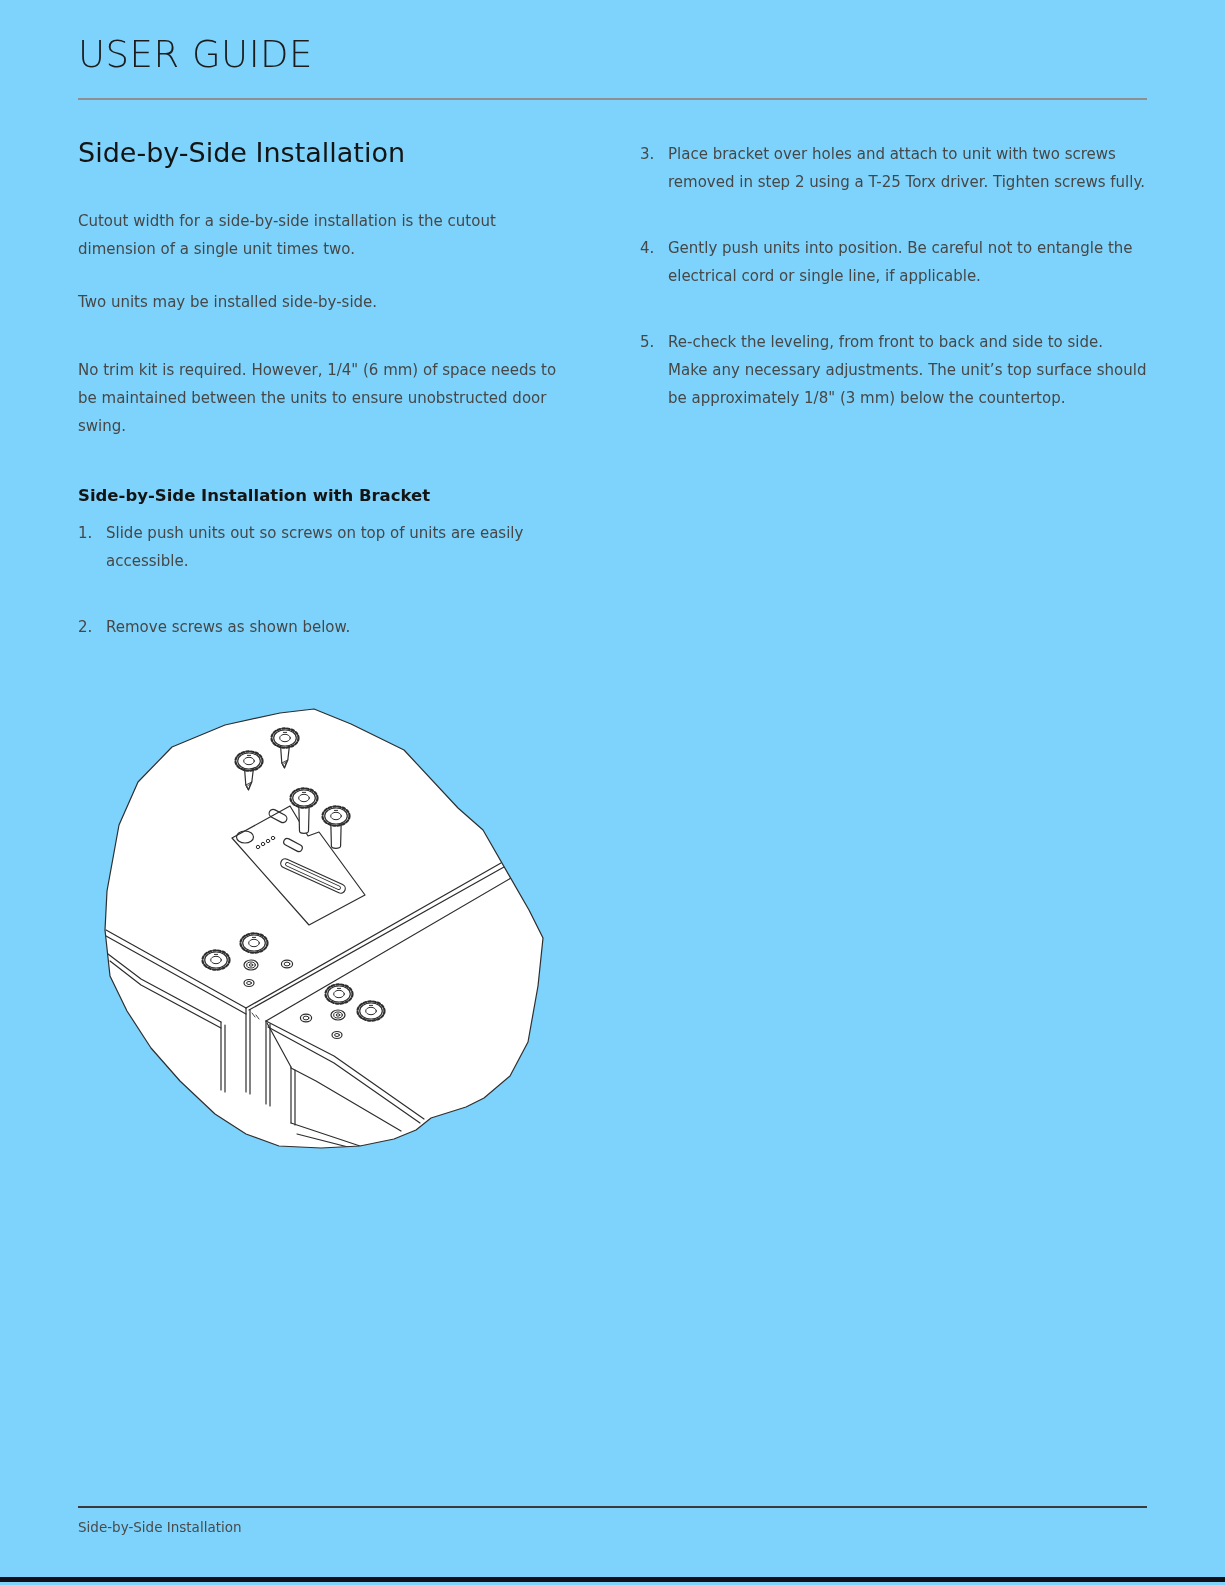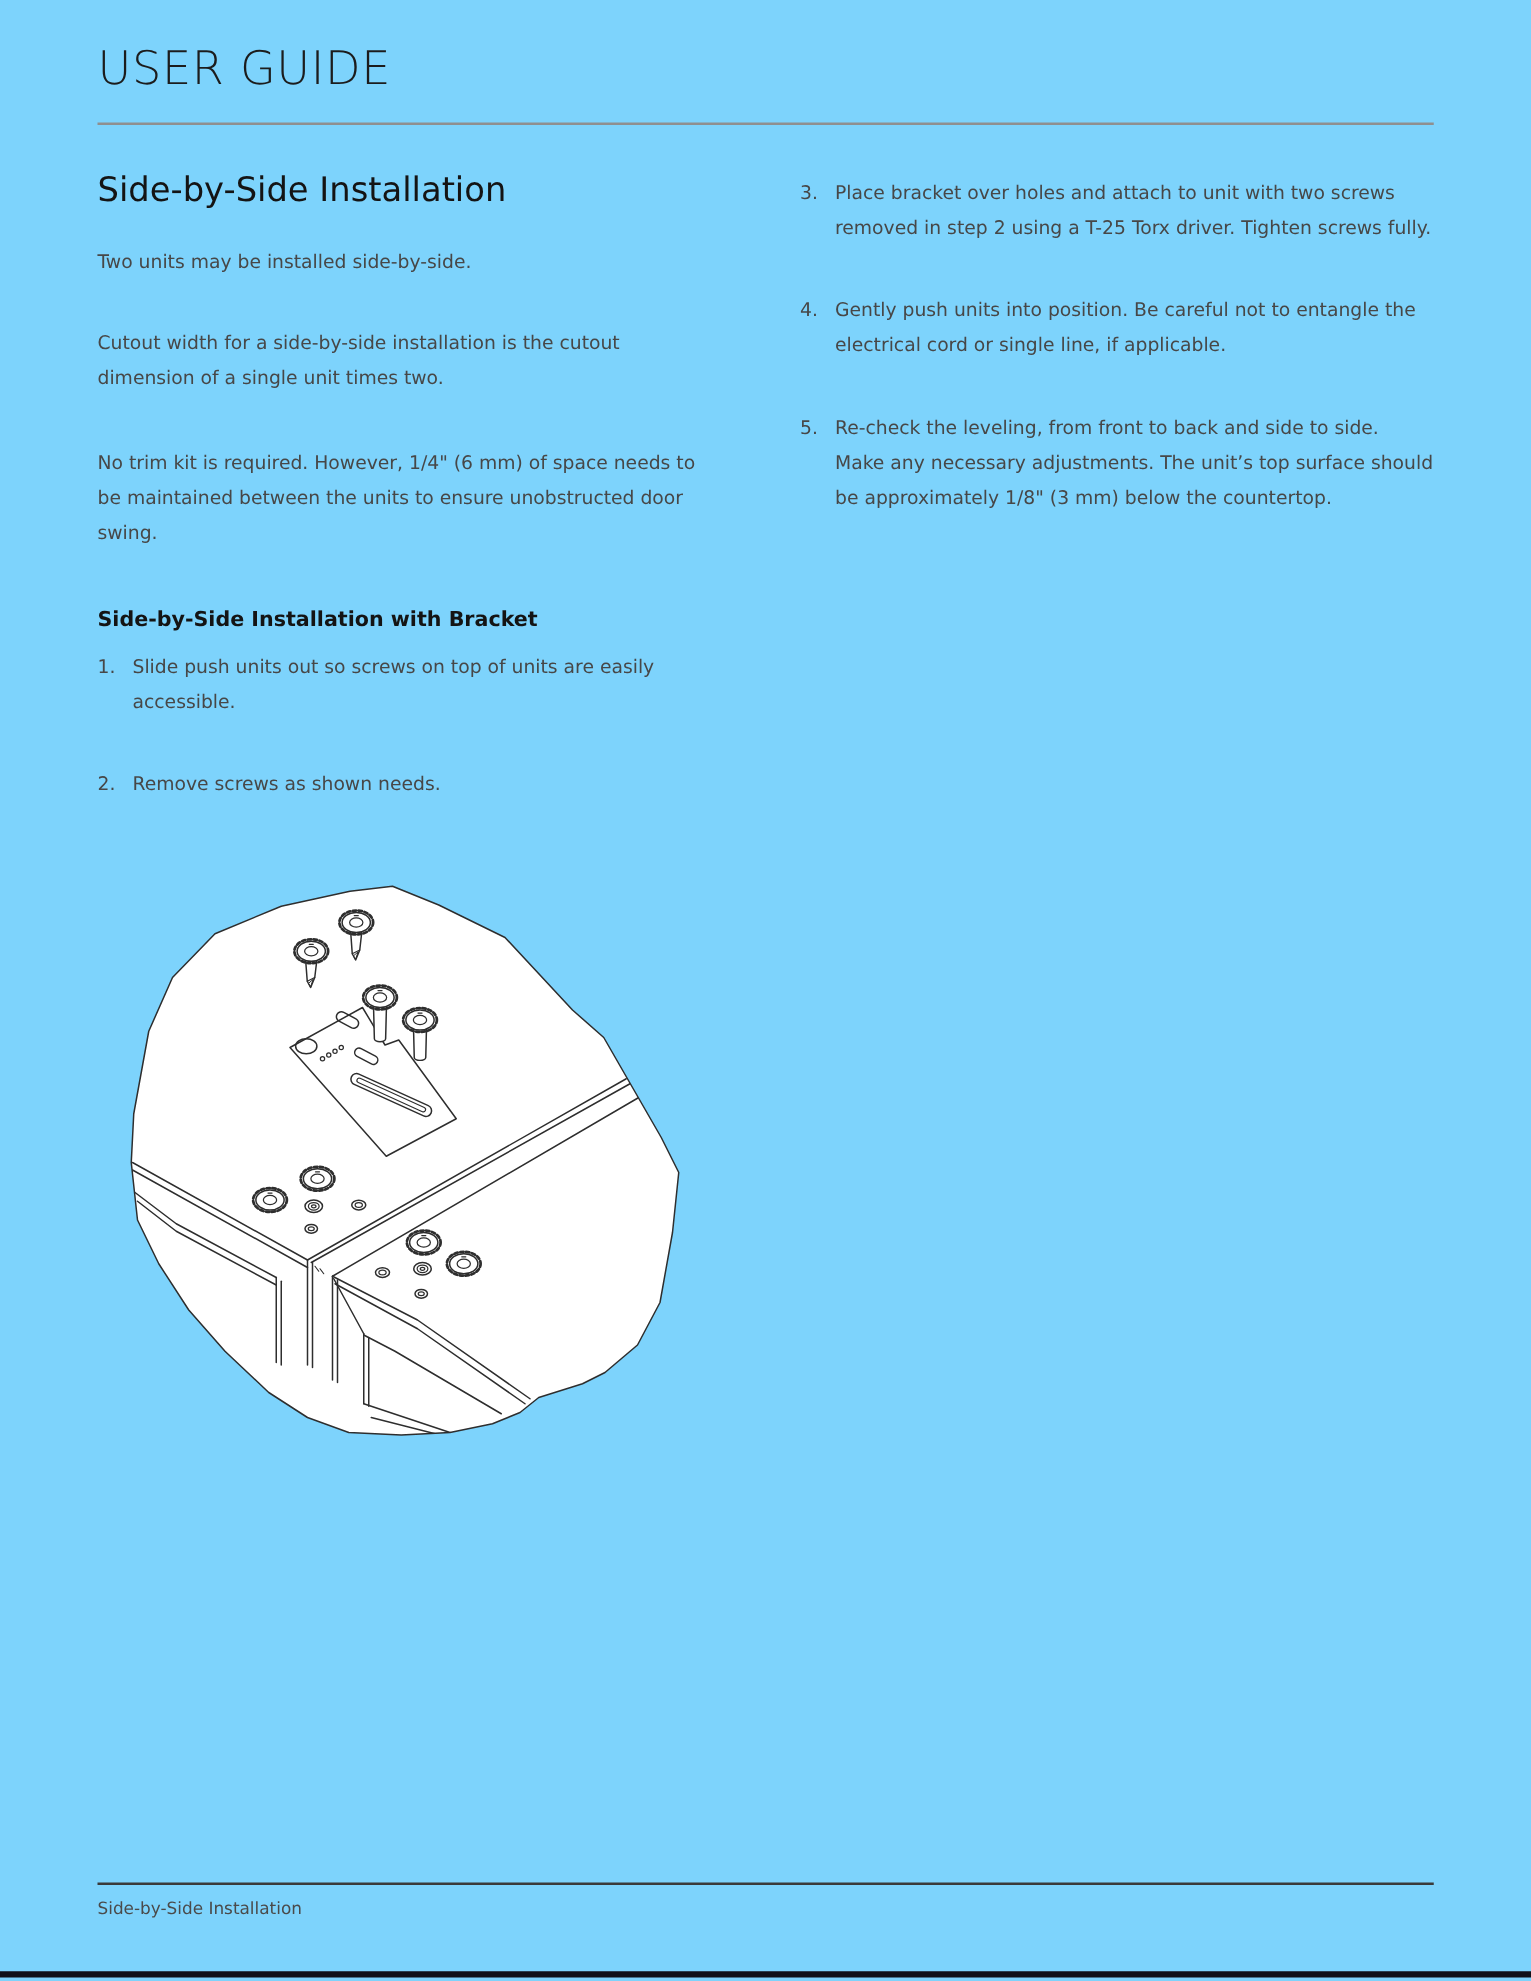--- a/index.html
+++ b/index.html
@@ -72,33 +72,33 @@
   <div class="header">
     <div class="doc-title">USER GUIDE</div>
     <div class="header-rule"></div>
   </div>
 
   <div class="main">
 
     <div class="col-left">
       <h1 class="section-heading">Side-by-Side Installation</h1>
 
+      <p class="body-par mt-par">Cutout width for a side-by-side installation is the cutout dimension of a single unit times two.</p>
       <p class="body-par mt-first">Two units may be installed side-by-side.</p>
-      <p class="body-par mt-par">Cutout width for a side-by-side installation is the cutout dimension of a single unit times two.</p>
       <p class="body-par mt-par2">No trim kit is required. However, 1/4" (6 mm) of space needs to be maintained between the units to ensure unobstructed door swing.</p>
 
       <div class="subheading">Side-by-Side Installation with Bracket</div>
 
       <div class="step step-first-left">
         <span class="num">1.</span>
         <span class="txt">Slide push units out so screws on top of units are easily accessible.</span>
       </div>
       <div class="step step-gap">
         <span class="num">2.</span>
-        <span class="txt">Remove screws as shown needs.</span>
+        <span class="txt">Remove screws as shown below.</span>
       </div>
 
       <div class="figure">
         <svg width="456" height="476" viewBox="0 0 456 476" fill="none" stroke="#2e2e2e" stroke-width="1.2" stroke-linejoin="round" stroke-linecap="round">
           <defs>
             <clipPath id="blobClip">
               <path d="M186,27 L220,23 L257,38 L310,64 L364,122 L389,144 L435,224 L449,252 L444,300 L434,356 L416,390 L390,412 L372,421 L337,432 L322,444 L300,453 L266,460 L227,462 L185,460 L152,448 L121,428 L86,395 L57,362 L33,325 L16,290 L11,244 L13,205 L25,139 L44,96 L78,61 L131,39 Z"></path>
             </clipPath>
             <g id="toothHead">
               <ellipse rx="13.5" ry="9.6" fill="none" stroke-dasharray="2.6 2.1" stroke-width="2.2"></ellipse>

